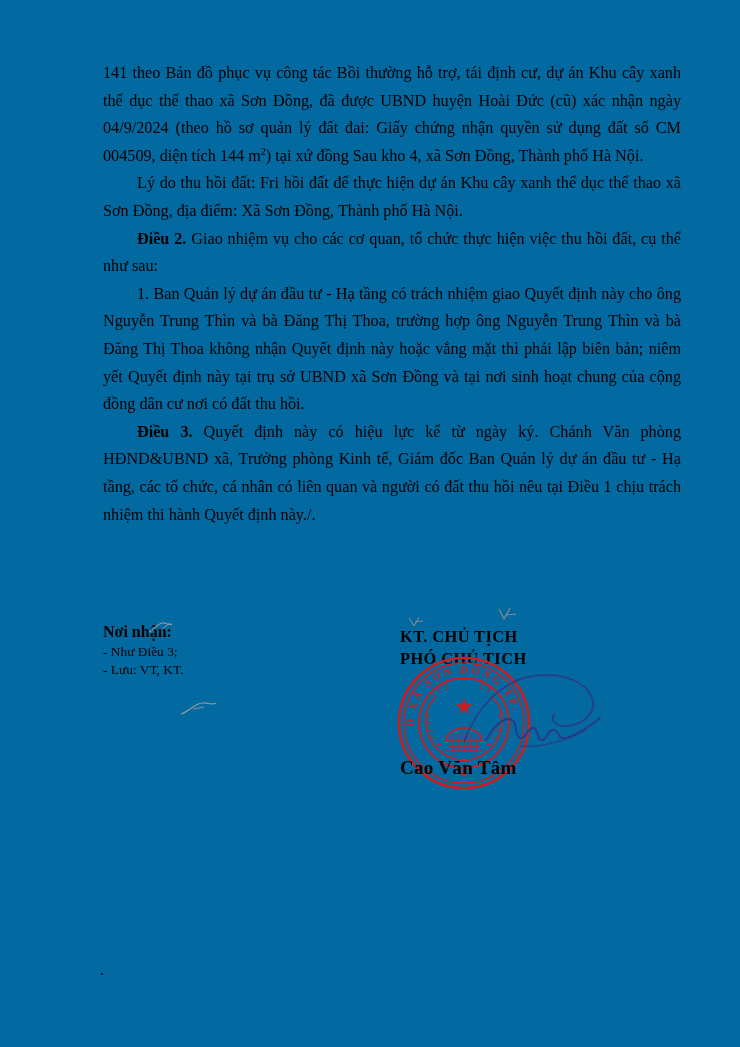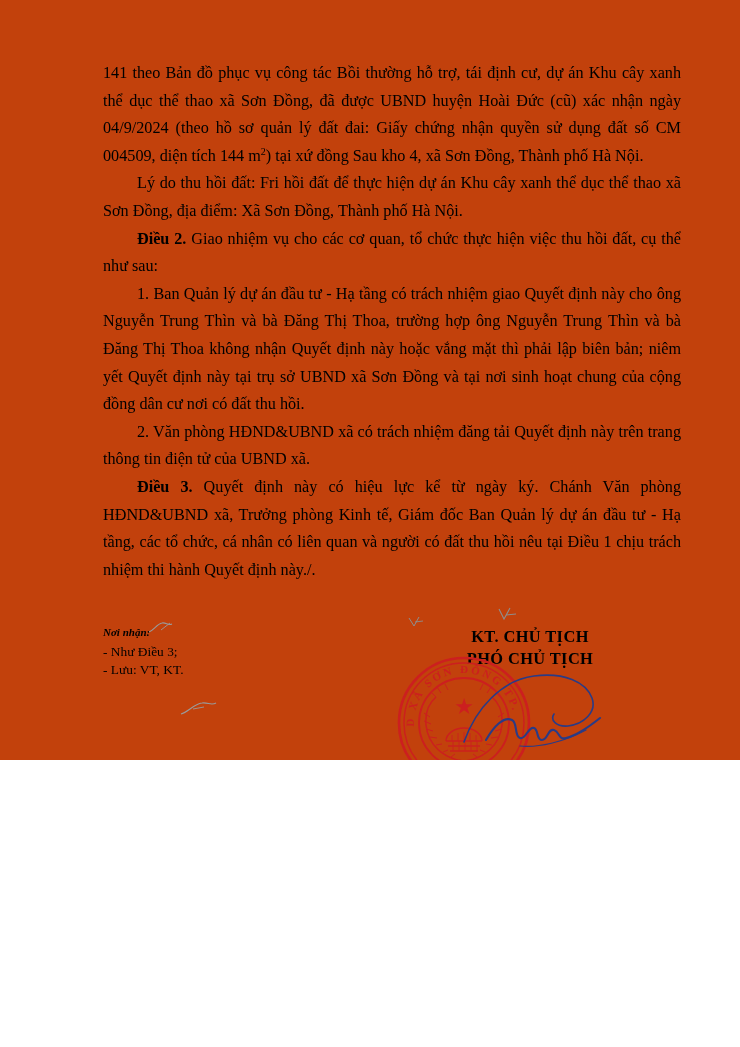--- a/index.html
+++ b/index.html
@@ -3,22 +3,22 @@
 <meta charset="utf-8">
 <style>
   html, body {
     margin: 0;
     padding: 0;
     background: #ffffff;
   }
   .page {
     position: relative;
     width: 740px;
-    height: 760px;
-    background: #c2410c;
+    height: 1047px;
+    background: #0369a1;
     overflow: hidden;
     font-family: "Liberation Serif", "DejaVu Serif", serif;
     color: #000000;
   }
   .body-area {
     position: absolute;
     left: 103px;
     top: 60px;
     width: 578px;
   }
@@ -38,34 +38,32 @@
   .recipients {
     position: absolute;
     left: 103px;
     top: 623px;
     width: 300px;
     font-size: 13.4px;
     line-height: 18.6px;
   }
   .recipients .title {
     font-weight: bold;
-    font-style: italic;
-    font-size: 11px;
+    font-size: 16px;
     display: inline-block;
     margin-bottom: 1px;
   }
   .recipients .r-line { white-space: nowrap; }
 
   
   .sig-block {
     position: absolute;
     left: 400px;
     top: 626px;
     width: 260px;
-    text-align: center;
   }
   .sig-title {
     font-weight: bold;
     font-size: 16.4px;
     line-height: 22px;
     letter-spacing: 0.4px;
   }
   .sig-name {
     position: absolute;
     left: 400px;
@@ -109,21 +107,20 @@
     <p class="para">
       <span>141 theo Bản đồ phục vụ công tác Bồi thường hỗ trợ, tái định cư, dự án Khu cây xanh thể dục thể thao xã Sơn Đồng, đã được UBND huyện Hoài Đức (cũ) xác nhận ngày 04/9/2024 (theo hồ sơ quản lý đất đai: Giấy chứng nhận quyền sử dụng đất số CM 004509, diện tích 144 m<sup>2</sup>) tại xứ đồng Sau kho 4, xã Sơn Đồng, Thành phố Hà Nội.</span>
     </p>
 
     <p class="para indent">Lý do thu hồi đất: Fri hồi đất để thực hiện dự án Khu cây xanh thể dục thể thao xã Sơn Đồng, địa điểm: Xã Sơn Đồng, Thành phố Hà Nội.</p>
 
     <p class="para indent"><span class="b">Điều 2.</span><span> Giao nhiệm vụ cho các cơ quan, tổ chức thực hiện việc thu hồi đất, cụ thể như sau:</span></p>
 
     <p class="para indent">1. Ban Quản lý dự án đầu tư - Hạ tầng có trách nhiệm giao Quyết định này cho ông Nguyễn Trung Thìn và bà Đăng Thị Thoa, trường hợp ông Nguyễn Trung Thìn và bà Đăng Thị Thoa không nhận Quyết định này hoặc vắng mặt thì phải lập biên bản; niêm yết Quyết định này tại trụ sở UBND xã Sơn Đồng và tại nơi sinh hoạt chung của cộng đồng dân cư nơi có đất thu hồi.</p>
 
-    <p class="para indent">2. Văn phòng HĐND&amp;UBND xã có trách nhiệm đăng tải Quyết định này trên trang thông tin điện tử của UBND xã.</p>
 
 
     <p class="para indent"><span class="b">Điều 3.</span><span> Quyết định này có hiệu lực kể từ ngày ký. Chánh Văn phòng HĐND&amp;UBND xã, Trưởng phòng Kinh tế, Giám đốc Ban Quản lý dự án đầu tư - Hạ tầng, các tổ chức, cá nhân có liên quan và người có đất thu hồi nêu tại Điều 1 chịu trách nhiệm thi hành Quyết định này./.</span></p>
 
   </div>
 
   <div class="ink" style="left:497px; top:606px;">
     <svg width="26" height="18" viewBox="0 0 26 18">
       <path d="M2 3 L7 13 L13 2" stroke="#8e8e8e" stroke-width="1.1" fill="none"></path>
       <path d="M9 9 L19 8" stroke="#8e8e8e" stroke-width="1" fill="none"></path>

